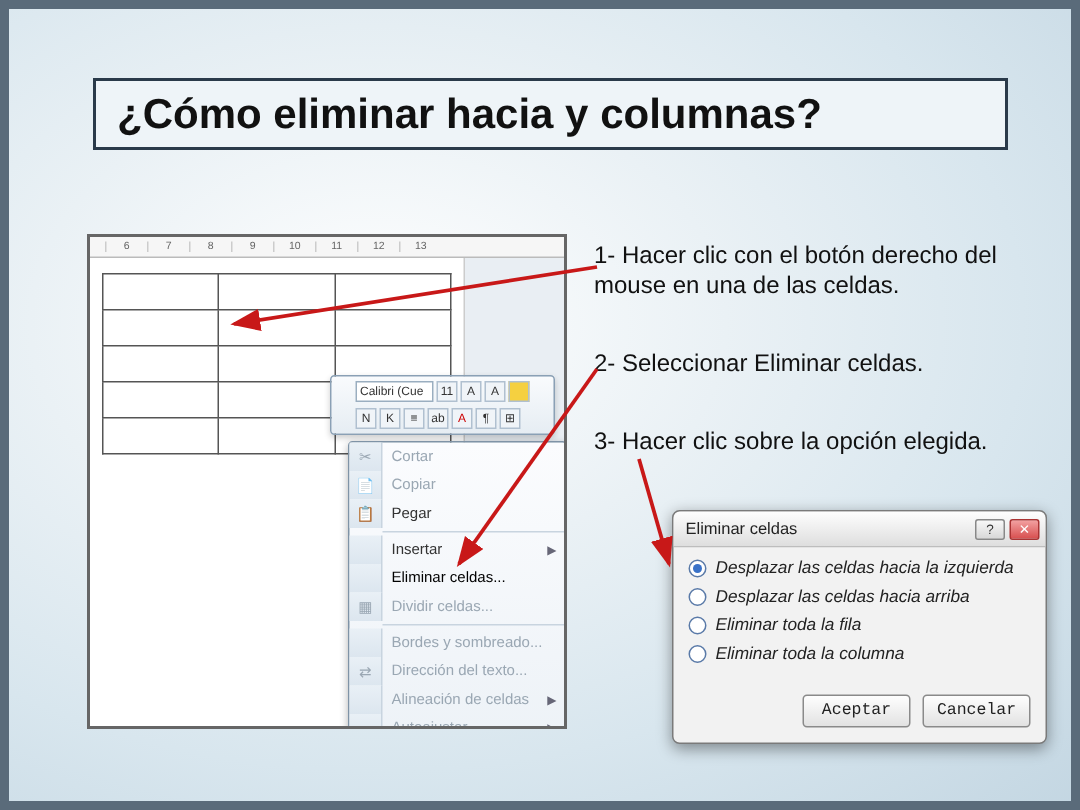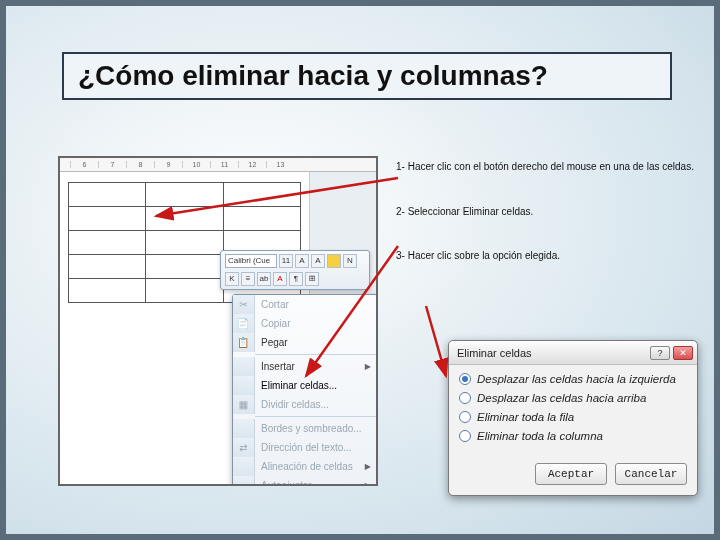--- a/index.html
+++ b/index.html
@@ -10,21 +10,21 @@
     font-family: Arial, sans-serif;
     position: relative;
     overflow: hidden;
   }
   .title-box {
     position: absolute; left: 56px; top: 46px; width: 610px;
     border: 2px solid #2a3a4a; background: #eef4f8;
     padding: 6px 14px;
   }
   .title-box h1 { font-size: 28px; color: #111; }
-  .steps { position: absolute; left: 390px; top: 155px; width: 300px; font-size: 10px; line-height: 1.25; color: #111; }
+  .steps { position: absolute; left: 390px; top: 155px; width: 300px; font-size: 16px; line-height: 1.25; color: #111; }
   .step { margin-bottom: 32px; }
 
   
   .word-app {
     position: absolute; left: 52px; top: 150px; width: 320px; height: 330px;
     border: 2px solid #666; background: #fff; overflow: hidden;
   }
   .ruler {
     height: 14px; background: #f6f6f6; border-bottom: 1px solid #bbb;
     font-size: 7px; color: #666; display: flex; align-items: center; padding-left: 10px;
@@ -32,21 +32,21 @@
   .ruler span { width: 28px; display: inline-block; text-align: center; border-left: 1px solid #ccc; }
   .page-area { position: relative; background: #e9eef3; height: 316px; }
   .sheet { position: absolute; left: 0; top: 0; width: 250px; height: 316px; background: #fff; border-right: 1px solid #ccc; padding: 10px 8px; }
   .tbl { border-collapse: collapse; width: 100%; }
   .tbl td { border: 1px solid #555; height: 24px; }
 
   
   .mini-toolbar {
     position: absolute; left: 160px; top: 78px; width: 150px; height: 40px;
     background: linear-gradient(#f9fbfd,#e6edf3); border: 1px solid #8aa0b5; border-radius: 3px;
-    display: flex; flex-wrap: wrap; align-items: center; padding: 2px 4px; gap: 2px;
+    display: flex; flex-wrap: wrap; align-items: center; padding: 2px 16px; gap: 2px;
     box-shadow: 0 2px 4px rgba(0,0,0,0.2);
   }
   .mini-toolbar .mt-font { width: 52px; height: 14px; background:#fff; border:1px solid #9aaec0; font-size:8px; padding:0 2px; line-height:12px; color:#333; }
   .mini-toolbar .mt-btn { width: 14px; height: 14px; background:#f0f4f8; border:1px solid #b0c0d0; font-size:8px; text-align:center; line-height:12px; color:#333; }
   .mt-sq { background: #f5d040 !important; }
 
   
   .ctx-menu {
     position: absolute; left: 172px; top: 122px; width: 146px;
     background: linear-gradient(#fbfcfe,#edf2f7); border:1px solid #7f93a6; border-radius:3px;

